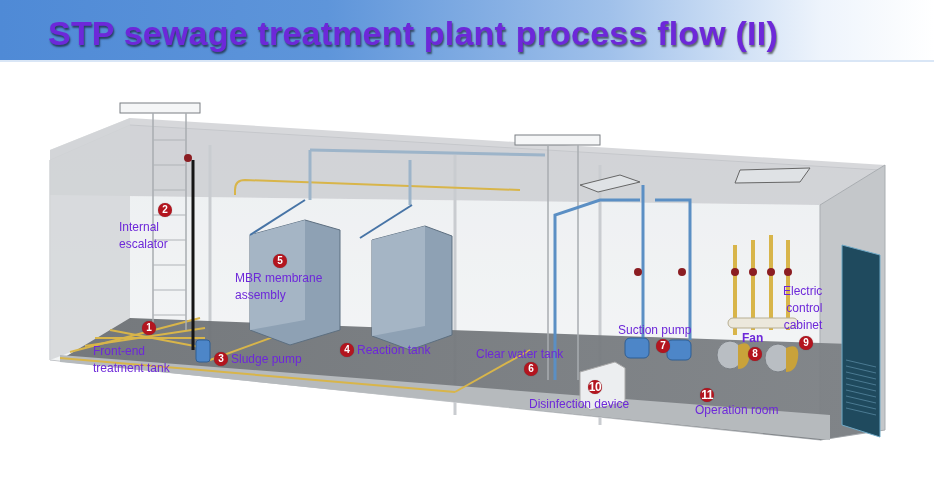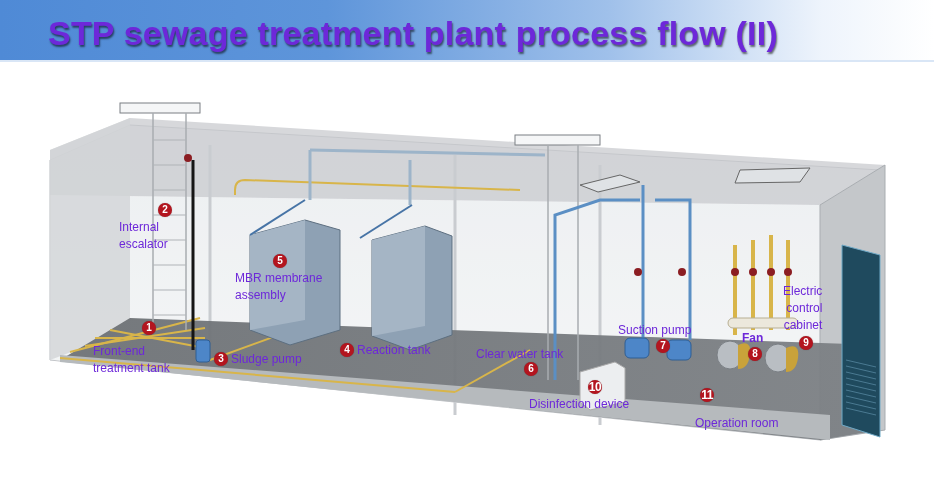--- a/index.html
+++ b/index.html
@@ -193,13 +193,13 @@
 <div class="lbl" style="left:783px;top:283px;text-align:right;">
   <div>Electric</div>
   <div>control</div>
   <div>cabinet</div>
 </div>
 
 <div class="badge wide" style="left:588px;top:380px;">10</div>
 <div class="lbl" style="left:529px;top:396px;">Disinfection device</div>
 
 <div class="badge wide" style="left:700px;top:388px;">11</div>
-<div class="lbl" style="left:695px;top:415px;">Operation room</div>
+<div class="lbl" style="left:695px;top:402px;">Operation room</div>
 
 </body></html>

